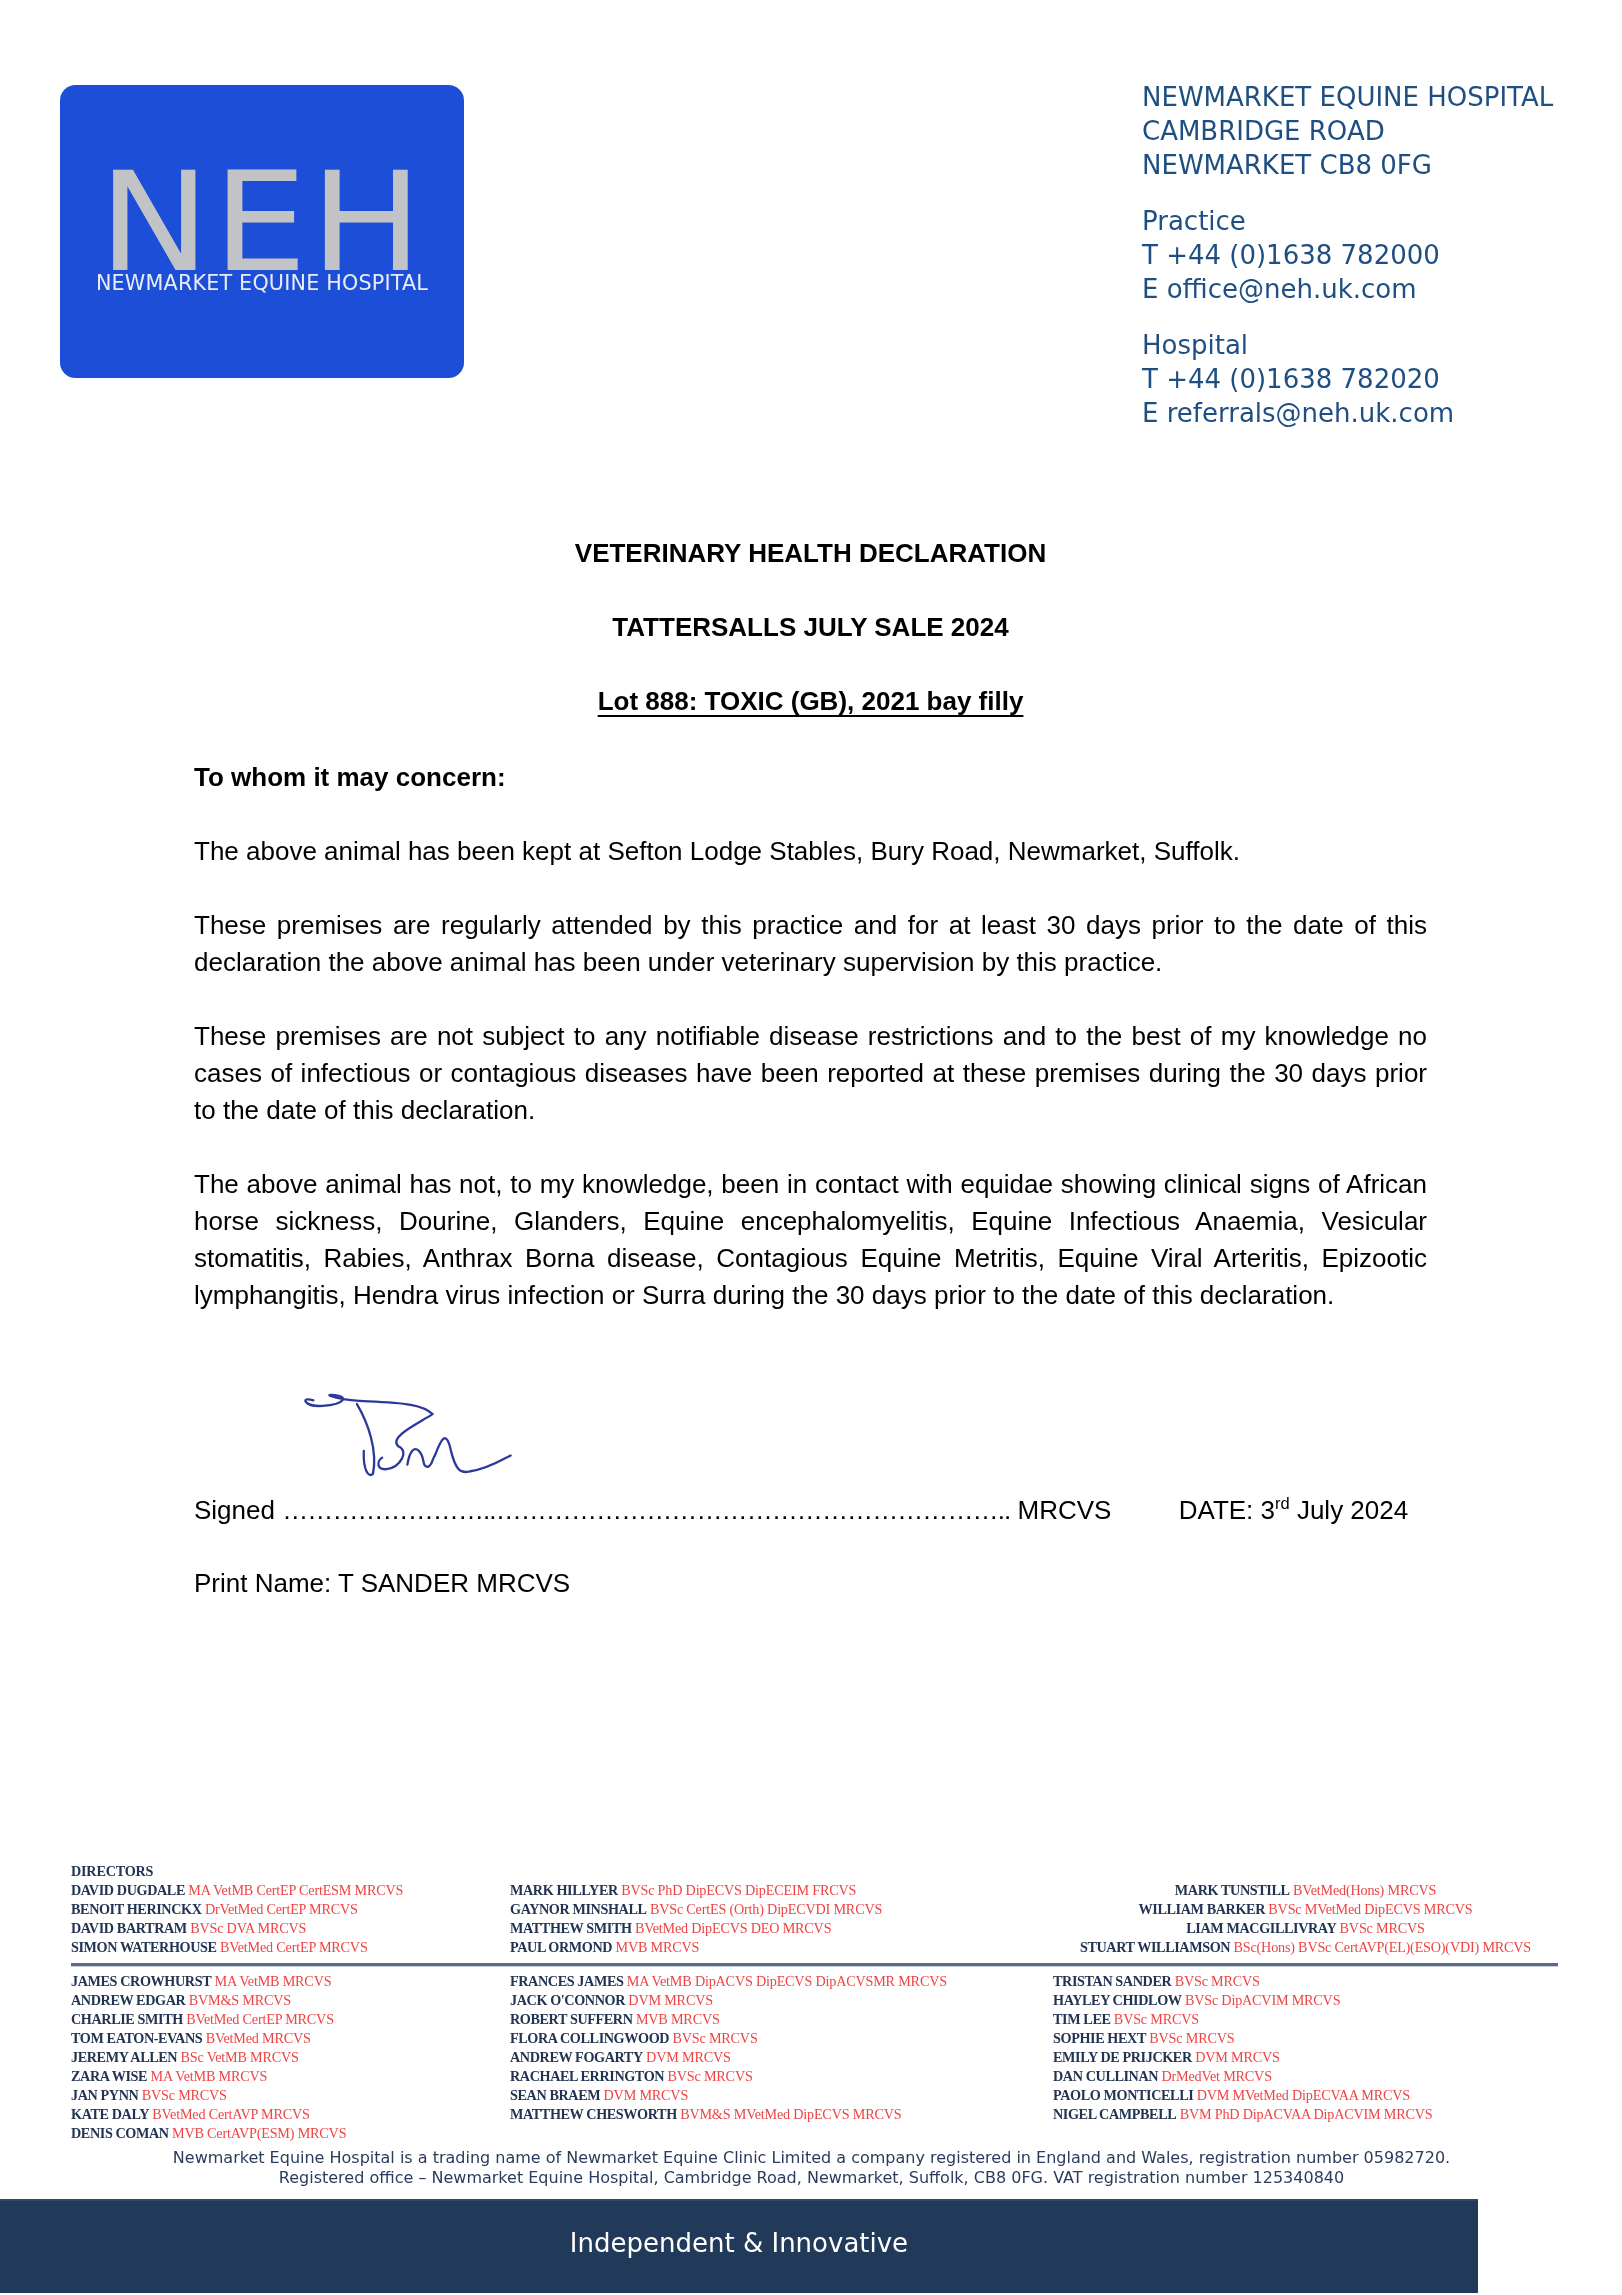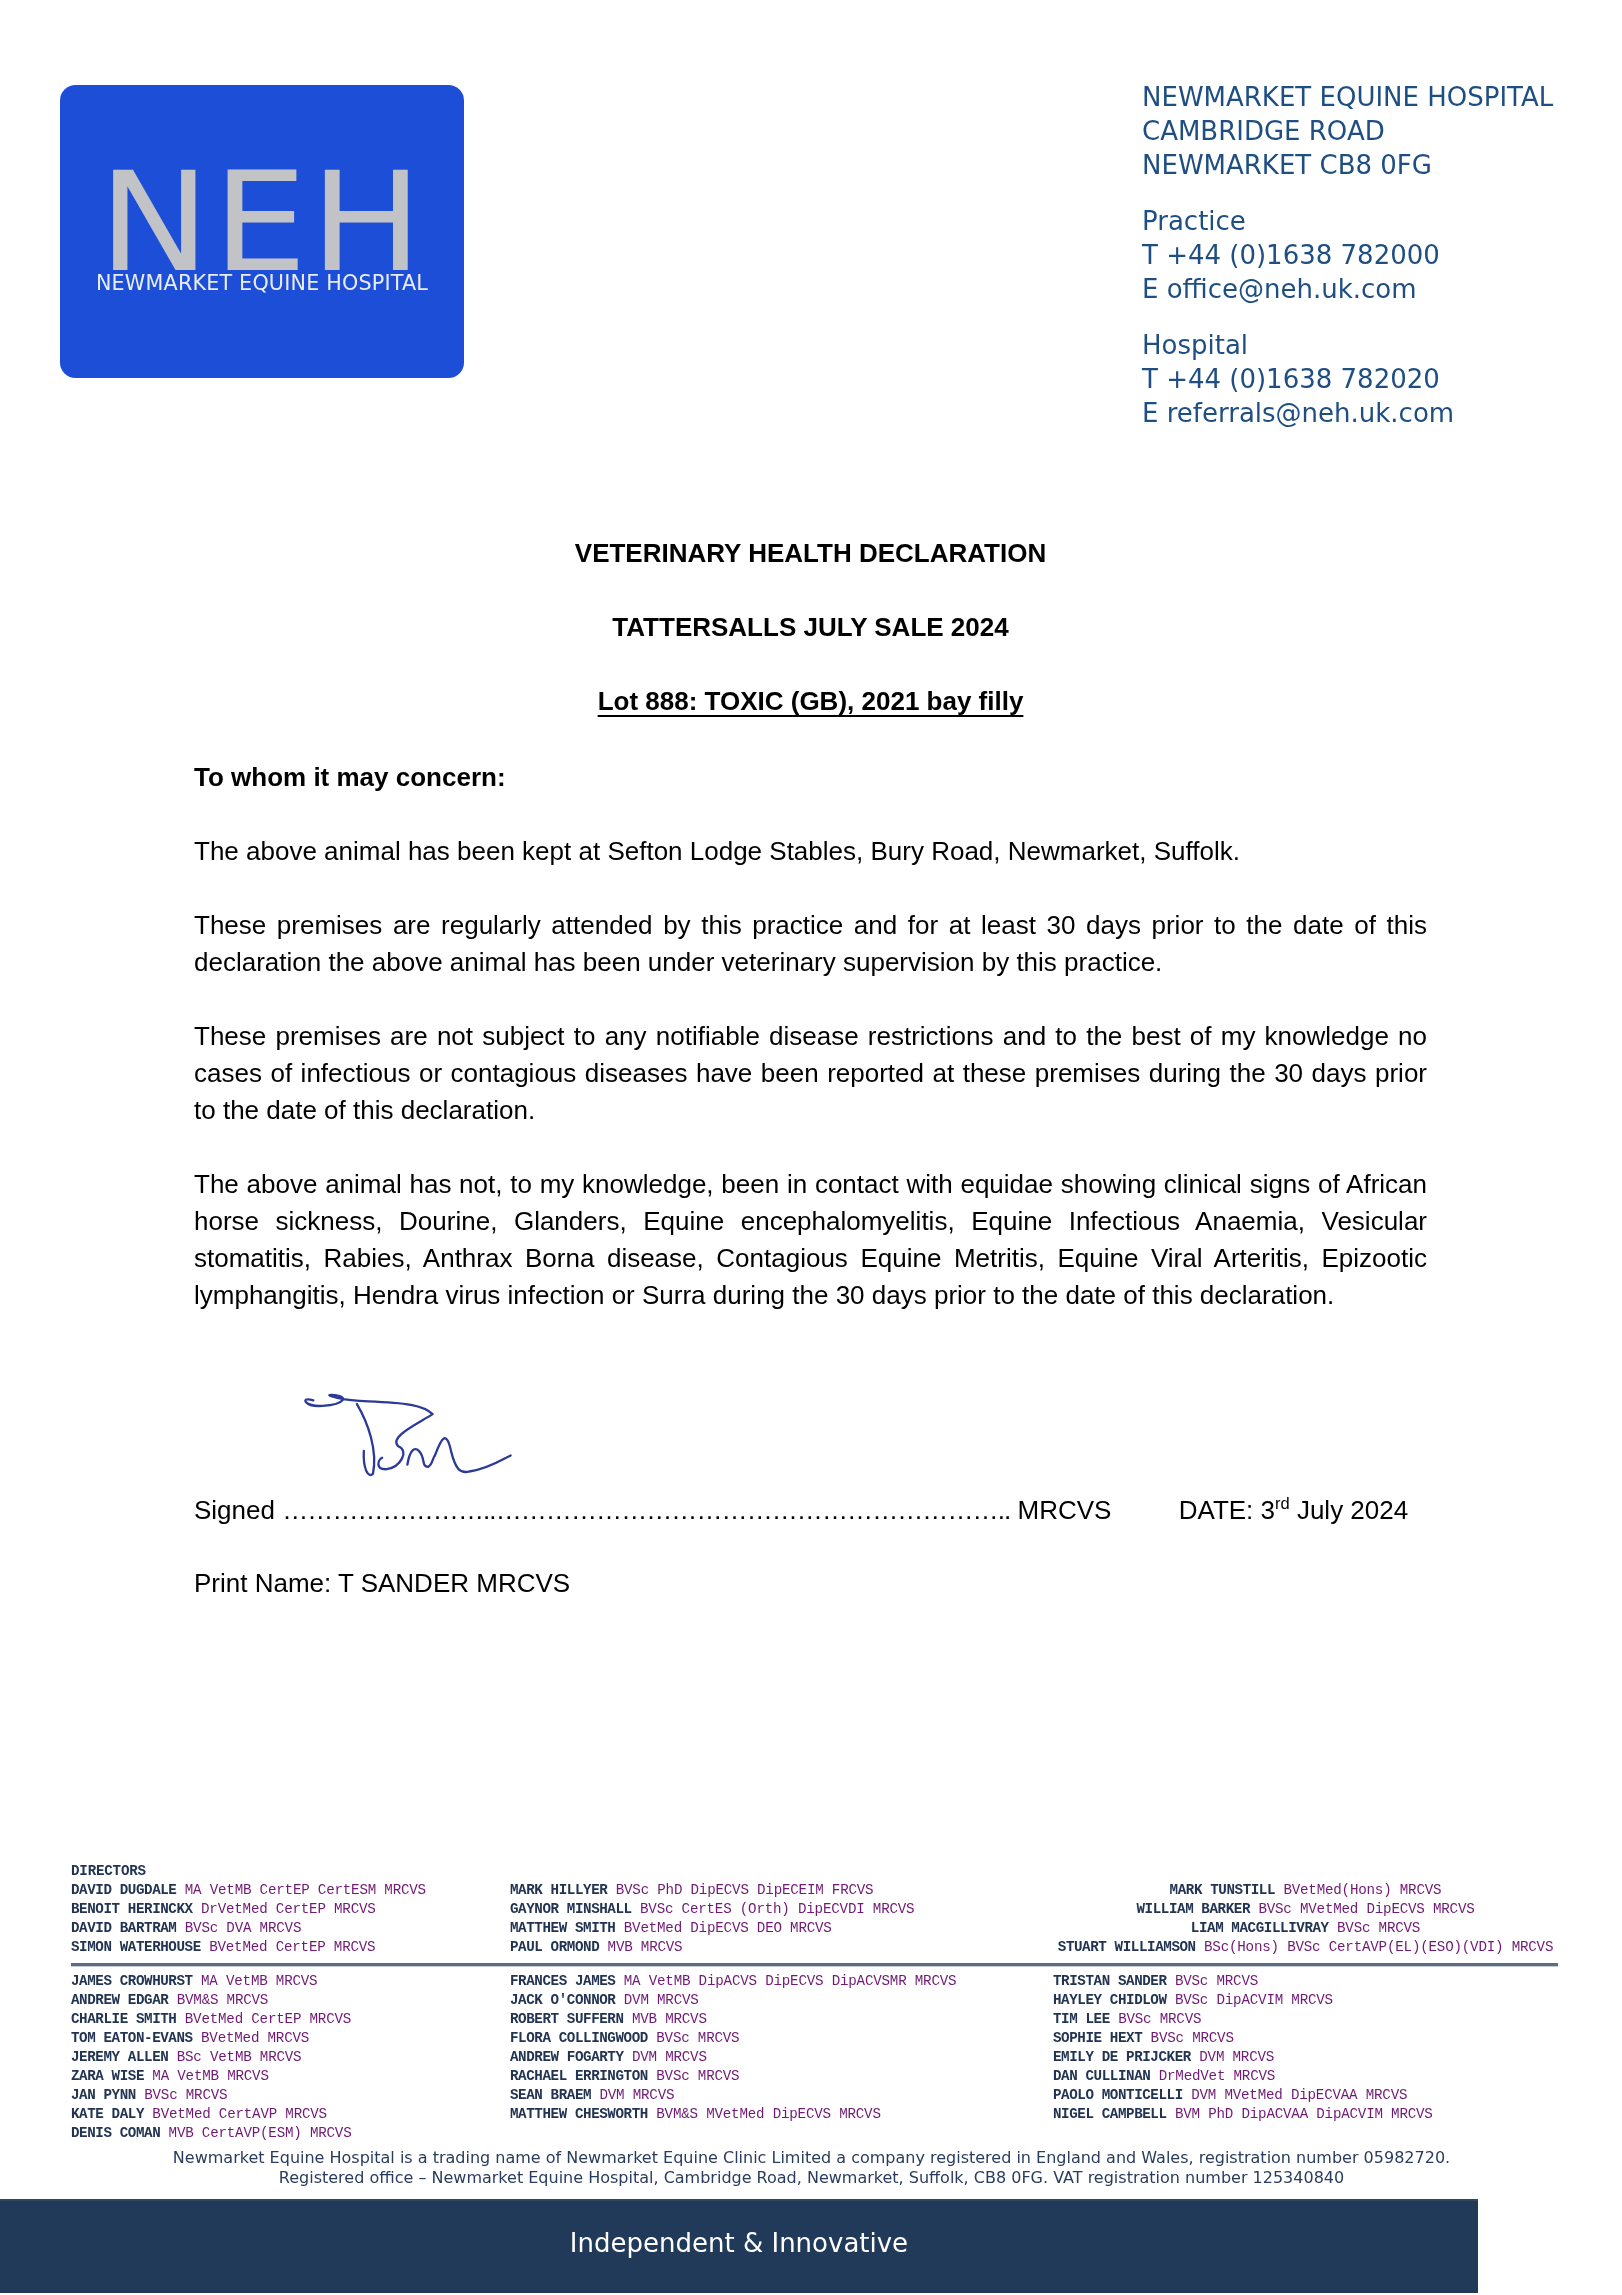--- a/index.html
+++ b/index.html
@@ -34,27 +34,27 @@
   .sig-area { position: absolute; left: 194px; top: 1382px; width: 1233px; }
   .signature { position: absolute; left: 101px; top: 0; width: 367px; height: 101px; }
   .signed-line { position: absolute; left: 0; top: 112px; font-size: 26px; white-space: nowrap; }
   .signed-line .dots { letter-spacing: -0.9px; }
   .signed-line .date { margin-left: 60px; }
   .signed-line sup { font-size: 16.5px; }
   .print-name { position: absolute; left: 0; top: 186px; font-size: 26px; white-space: nowrap; }
 
   
   .staff { position: absolute; left: 71px; width: 1487px; top: 1862px;
-           font-family: Liberation Mono, monospace; font-size: 14.2px; line-height: 19px; }
+           font-family: Liberation Serif, serif; font-size: 14.2px; line-height: 19px; }
   .staff .hdr { color: #223452; font-weight: bold; letter-spacing: -0.2px; }
   .cols { display: flex; }
   .col1 { width: 439px; } .col2 { width: 543px; } .col3 { width: 505px; }
   .person { white-space: nowrap; }
   .person .nm { color: #223452; font-weight: bold; letter-spacing: -0.4px; }
-  .person .q { color: #701a75; letter-spacing: -0.2px; }
+  .person .q { color: #ef4444; letter-spacing: -0.2px; }
   .directors-cols { margin-top: 0; }
   .directors-cols .col1 { padding-top: 0; }
   .directors-cols .col2, .directors-cols .col3 { padding-top: 0; }
   .divider { height: 2.3px; background: #5c6c82; margin: 6.4px 0 5.5px 0; border-bottom: 0.9px solid #c6ccd6; }
   .legal { position: absolute; left: 0; width: 1623px; top: 2148px; text-align: center;
            color: #2a3c5e; font-family: "DejaVu Sans", sans-serif; font-size: 16px; line-height: 20px; }
 
   .banner { position: absolute; left: 0; width: 1478px; top: 2199px; height: 92px;
             background: #213a5a; border-top: 2.8px solid #33475f; }
   .banner-text { position: absolute; left: 0; right: 0; top: 27px; text-align: center;

